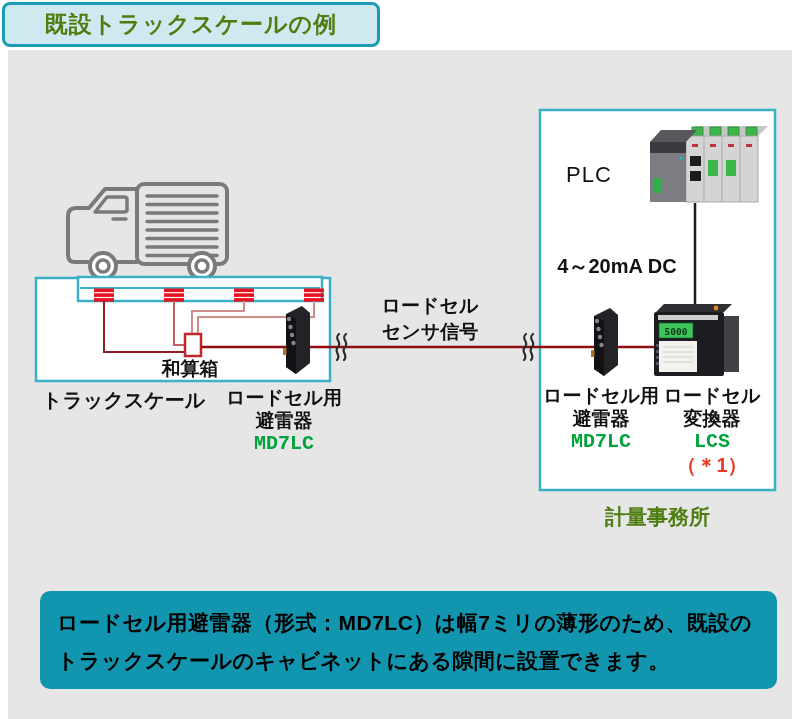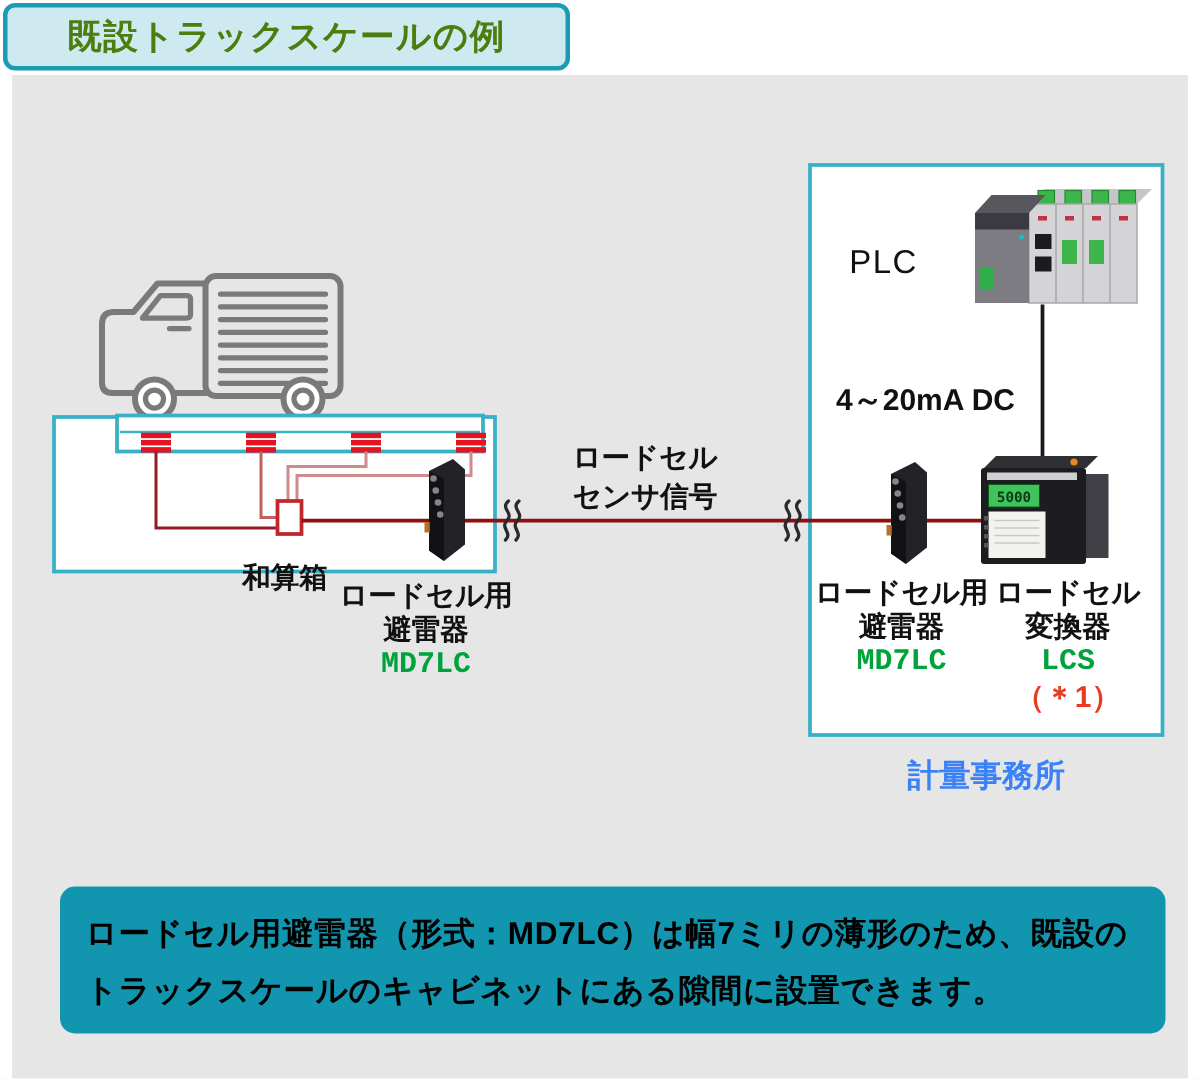--- a/index.html
+++ b/index.html
@@ -9,21 +9,21 @@
   #badge{position:absolute;left:2px;top:2px;width:378px;height:45px;box-sizing:border-box;
          background:#cfe9f0;border:3px solid #1b9cb4;border-radius:8px;
          display:flex;align-items:center;justify-content:center;
          color:#4d7c0f;font-size:23px;font-weight:bold;letter-spacing:1px;z-index:5;}
   svg{position:absolute;left:0;top:0;z-index:2;}
   .lbl{position:absolute;z-index:3;color:#111;font-weight:bold;text-align:center;}
   .l19{font-size:19px;line-height:23px;}
   .l20{font-size:20px;line-height:24px;}
   .model{color:#00a23c;font-size:20px;line-height:24px;font-weight:bold;font-family:Liberation Mono, monospace;}
   .ref{color:#e93b23;font-size:20px;line-height:23px;font-weight:bold;}
-  #office-label{color:#3b82f6;font-size:21px;}
+  #office-label{color:#4d7c0f;font-size:21px;}
   #plc-label{font-weight:normal;font-size:22px;letter-spacing:1px;}
   #current-label{font-weight:bold;font-size:20px;text-align:center;}
   #note-box{position:absolute;left:40px;top:591px;width:737px;height:98px;box-sizing:border-box;
             background:#1295ae;border-radius:10px;z-index:4;padding:13px 17px;
             color:#000000;font-size:21px;font-weight:bold;line-height:38px;letter-spacing:0.5px;}
 </style>
 </head>
 <body>
 
 <div id="stage">
@@ -181,22 +181,23 @@
       </g>
       <g fill="#55555b">
         <rect x="656" y="344" width="3" height="3"></rect>
           <rect x="656" y="350" width="3" height="3"></rect>
         <rect x="656" y="356" width="3" height="3"></rect>
           <rect x="656" y="362" width="3" height="3"></rect>
       </g>
     </g>
   </svg>
 
-
-  <div class="lbl l19" style="left:140px;top:374px;width:100px;">和算箱</div>
+  <div class="lbl l20" style="left:42px;top:388px;text-align:left;">トラックスケール</div>
+
+  <div class="lbl l19" style="left:140px;top:357px;width:100px;">和算箱</div>
 
   <div class="lbl" style="left:226px;top:386px;width:116px;">
     <div class="l19">ロードセル用</div>
     <div class="l19">避雷器</div>
     <div class="model">MD7LC</div>
   </div>
 
   <div class="lbl" style="left:355px;top:293px;width:150px;">
     <div class="l19" style="line-height:26px;">ロードセル</div>
     <div class="l19" style="line-height:26px;">センサ信号</div>

